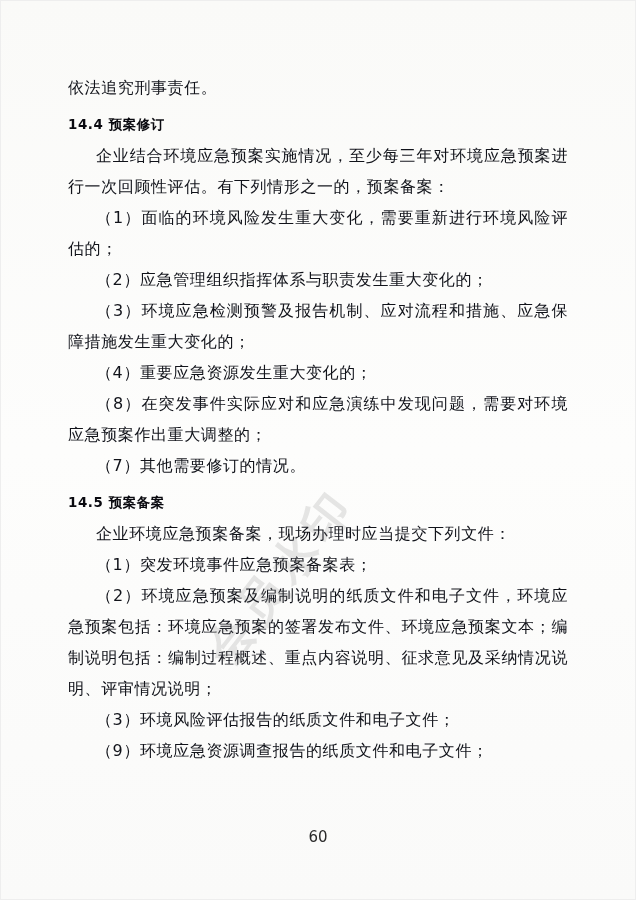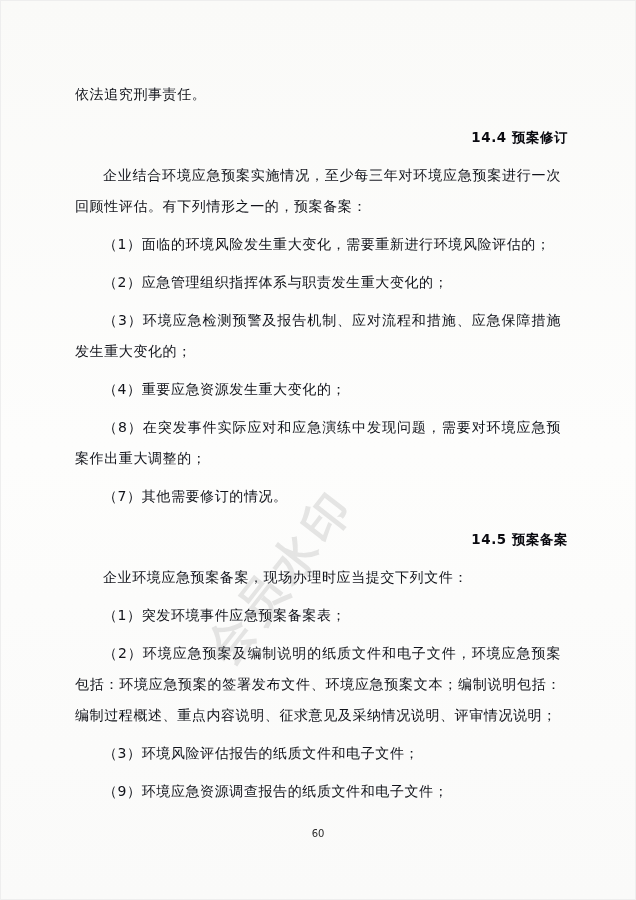--- a/index.html
+++ b/index.html
@@ -32,38 +32,38 @@
   }
   #content {
     position: absolute;
     left: 68px;
     top: 72px;
     width: 500px;
     color: #0f0f14;
   }
   .para {
     font-family: "DejaVu Sans", sans-serif;
-    font-size: 14px;
+    font-size: 16px;
     line-height: 31px;
     letter-spacing: 0.6px;
     text-align: justify;
-    margin: 7px;
+    margin: 0;
     color: #11131a;
   }
   .indent { text-indent: 28px; }
   .heading {
     font-family: "DejaVu Sans", sans-serif;
     font-size: 13.4px;
     font-weight: bold;
     line-height: 31px;
     letter-spacing: 0.6px;
     margin: 0;
     color: #0a0a10;
   }
-  .gap-before { margin-top: 12px; text-align: right; }
+  .gap-before { margin-top: 6px; }
 
   
   .watermark {
     position: absolute;
     left: 0;
     top: 0;
     width: 636px;
     height: 900px;
     pointer-events: none;
     overflow: hidden;
@@ -81,21 +81,21 @@
   }
   .wm-1 { left: 192px; top: 640px; }
 
   .pagenum {
     position: absolute;
     left: 0;
     top: 828px;
     width: 636px;
     text-align: center;
     font-family: "DejaVu Sans", sans-serif;
-    font-size: 10px;
+    font-size: 15px;
     color: #2a2a2a;
   }
   
   .scan-edge {
     position: absolute;
     inset: 0;
     border: 1px solid #eeeeee;
     pointer-events: none;
   }
 </style>

